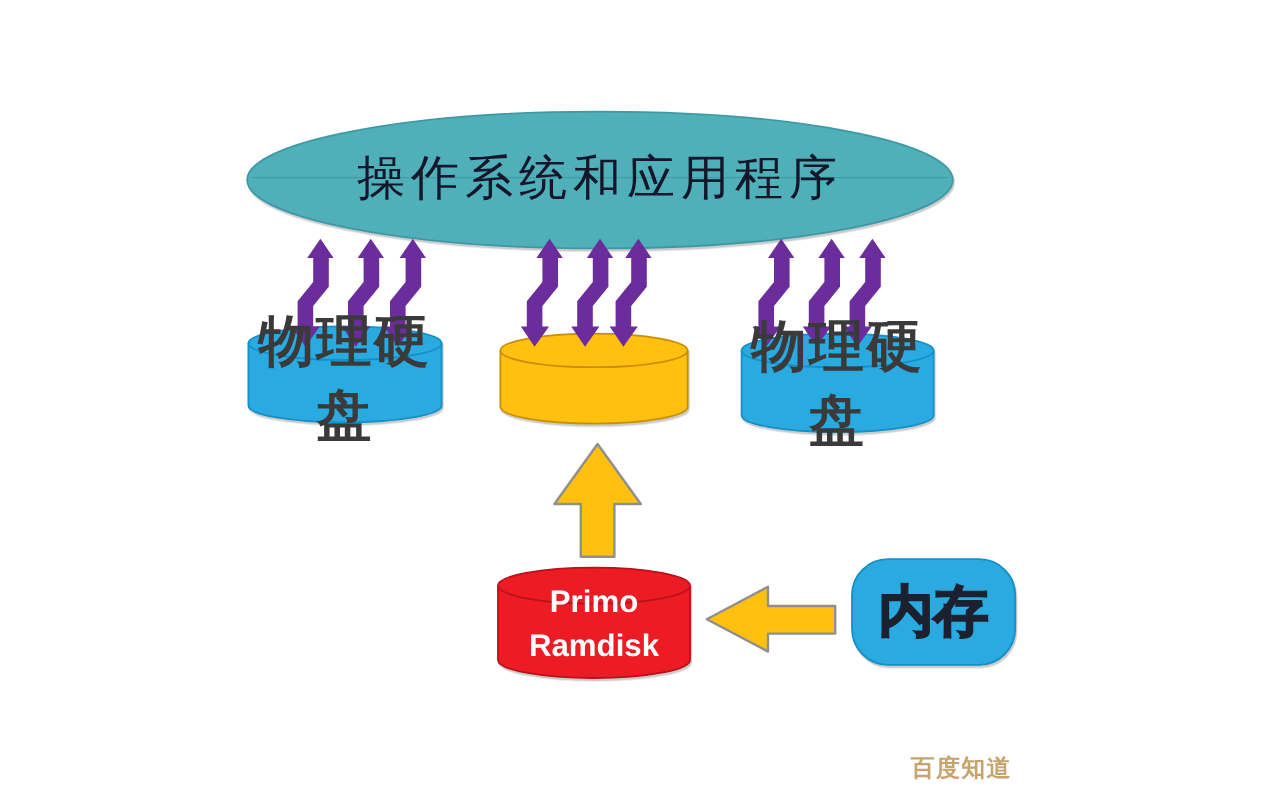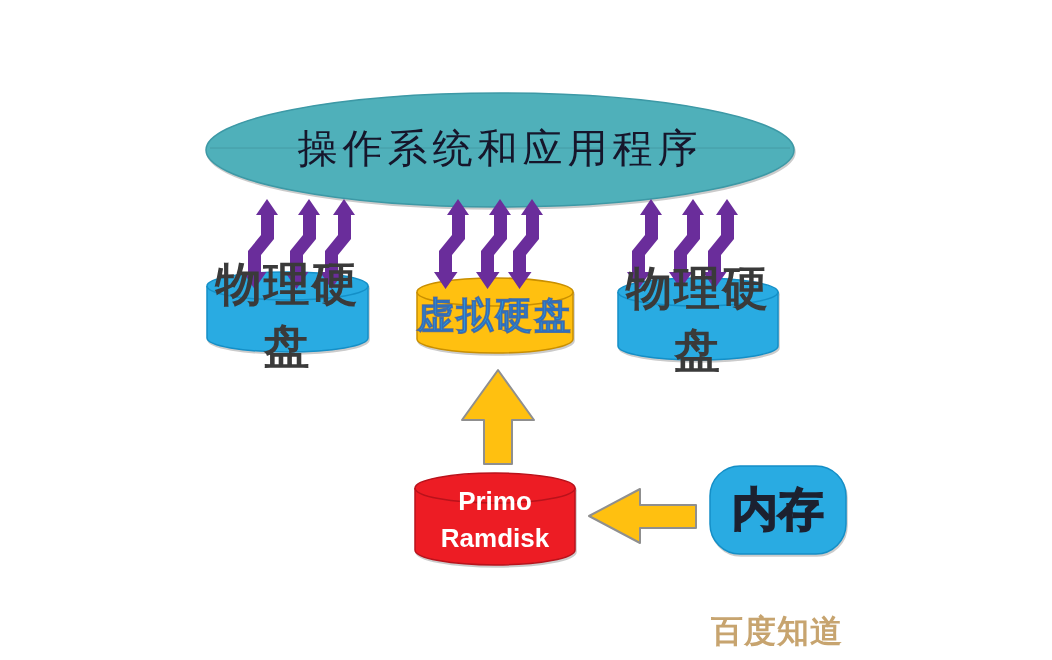--- a/index.html
+++ b/index.html
@@ -6,21 +6,21 @@
   #page{position:relative;width:849px;height:660px;background:var(--c-background,#fff);overflow:hidden;font-family:"Liberation Sans",sans-serif;}
   .lbl{position:absolute;display:flex;align-items:center;justify-content:center;text-align:center;}
   .serif{font-family:"Liberation Serif","DejaVu Serif",serif;}
   .os-label{left:206px;top:116px;width:588px;height:64px;font-size:40px;font-weight:400;color:#16162b;letter-spacing:5px;}
   .disk-label{font-size:46px;font-weight:700;color:#3a3a3a;letter-spacing:2px;}
   .disk-left-label{left:207px;top:288px;width:161px;height:56px;}
   .disk-mid-label{left:417px;top:288px;width:156px;height:56px;color:var(--c-virtual_text);font-weight:700;font-size:37px;-webkit-text-stroke:0.9px rgba(60,60,150,0.55);}
   .disk-right-label{left:618px;top:292px;width:160px;height:56px;}
   .ram-label{left:415px;top:480px;width:160px;height:80px;flex-direction:column;color:#fff;font-weight:700;font-size:26px;line-height:37px;}
   .mem-label{left:710px;top:466px;width:136px;height:88px;font-size:46px;font-weight:700;color:#1c2130;-webkit-text-stroke:1.6px #1c2130;}
-  .watermark{right:6px;bottom:6px;position:absolute;font-size:32px;font-weight:700;color:var(--c-watermark_text);letter-spacing:1px;}
+  .watermark{right:6px;bottom:6px;position:absolute;font-size:20px;font-weight:700;color:var(--c-watermark_text);letter-spacing:1px;}
   svg{position:absolute;left:0;top:0;}
   .shape-teal{fill:var(--c-teal);stroke:var(--c-teal_stroke);stroke-width:1.5;}
   .shape-blue{fill:var(--c-blue);stroke:var(--c-blue_stroke);stroke-width:1.5;}
   .shape-gold{fill:var(--c-gold);stroke:var(--c-gold_stroke);stroke-width:1.5;}
   .shape-red{fill:var(--c-red);stroke:var(--c-red_stroke);stroke-width:1.5;}
   .arrow-gold{fill:var(--c-gold);stroke:#8f8f8f;stroke-width:2;stroke-linejoin:round;}
   .arrow-purple{fill:var(--c-purple);}
   .shadowed{filter:drop-shadow(1.5px 2px 0px rgba(125,125,125,0.4));}
 </style>
 </head>
@@ -67,21 +67,20 @@
     <use href="#zigarrow" x="434" y="199" class="arrow-purple"></use>
     <use href="#zigarrow" x="476" y="199" class="arrow-purple"></use>
     <use href="#zigarrow" x="508" y="199" class="arrow-purple"></use>
     <use href="#zigarrow" x="627" y="199" class="arrow-purple"></use>
     <use href="#zigarrow" x="669" y="199" class="arrow-purple"></use>
     <use href="#zigarrow" x="703" y="199" class="arrow-purple"></use>
   </svg>
 
   <div class="lbl serif os-label">操作系统和应用程序</div>
   <div class="lbl serif disk-label disk-left-label">物理硬盘</div>
-  <div class="lbl serif disk-label disk-mid-label">虚拟硬盘</div>
   <div class="lbl serif disk-label disk-right-label">物理硬盘</div>
   <div class="lbl ram-label">
     <span>Primo</span>
     <span>Ramdisk</span>
   </div>
   <div class="lbl mem-label">内存</div>
   <div class="watermark">百度知道</div>
 </div>
 
 </body></html>

